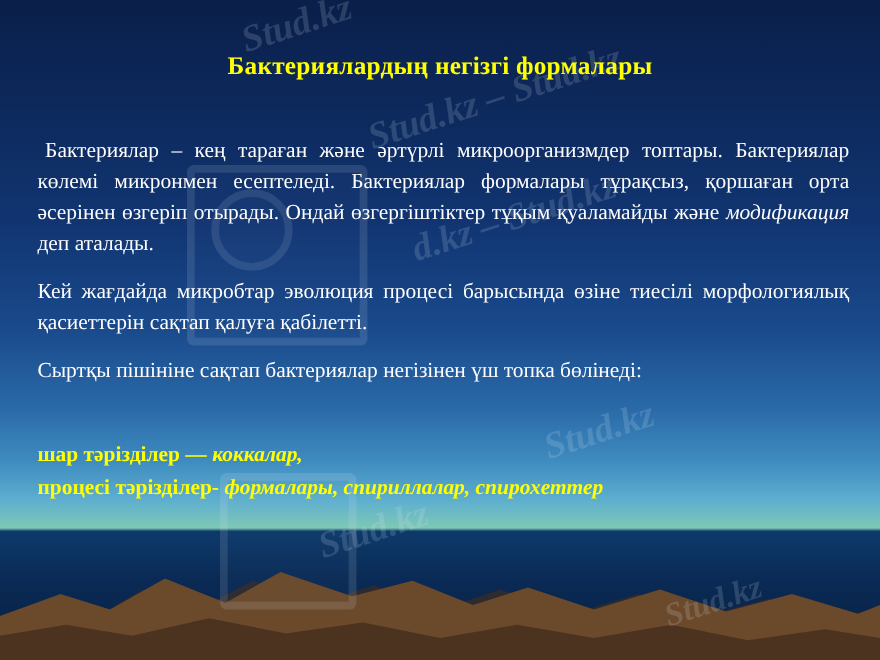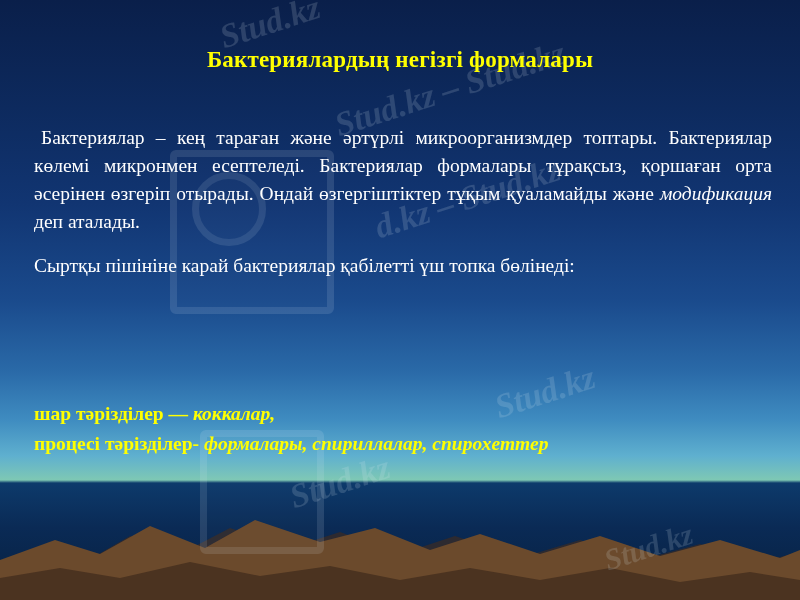--- a/index.html
+++ b/index.html
@@ -173,21 +173,22 @@
     <div class="wm-text wm5">Stud.kz</div>
     <div class="wm-text wm6">Stud.kz</div>
   </div>
 
   <div class="content">
 
     <div class="title">Бактериялардың негізгі формалары</div>
 
     <div class="body-block">
       <p class="para p1"><span style="font-style: normal;">Бактериялар – кең тараған және әртүрлі микроорганизмдер топтары. Бактериялар көлемі микронмен есептеледі. Бактериялар формалары тұрақсыз,  қоршаған орта әсерінен өзгеріп отырады. Ондай өзгергіштіктер тұқым қуаламайды және </span><span class="it" style="font-style: italic;">модификация</span><span style="font-style: normal;"> деп аталады.</span></p>
-      <p class="para"><span style="font-style: normal;">Сыртқы пішініне карай бактериялар қабілетті үш топка бөлінеді:</span></p>
+      <p class="para"><span style="font-style: normal;">Кей жағдайда микробтар эволюция процесі барысында өзіне тиесілі морфологиялық қасиеттерін сақтап қалуға қабілетті.</span></p>
+      <p class="para"><span style="font-style: normal;">Сыртқы пішініне сақтап бактериялар негізінен үш топка бөлінеді:</span></p>
     </div>
 
     <div class="bullets">
       <div class="b-line"><span style="font-style: normal; text-align: center;">шар тәрізділер — </span><span class="it" style="font-style: italic;">коккалар,</span></div>
       <div class="b-line"><span style="font-style: normal;">процесі тәрізділер- </span><span class="it" style="font-style: italic;">формалары, спириллалар, спирохеттер</span></div>
     </div>
 
   </div>
 </div>
 

